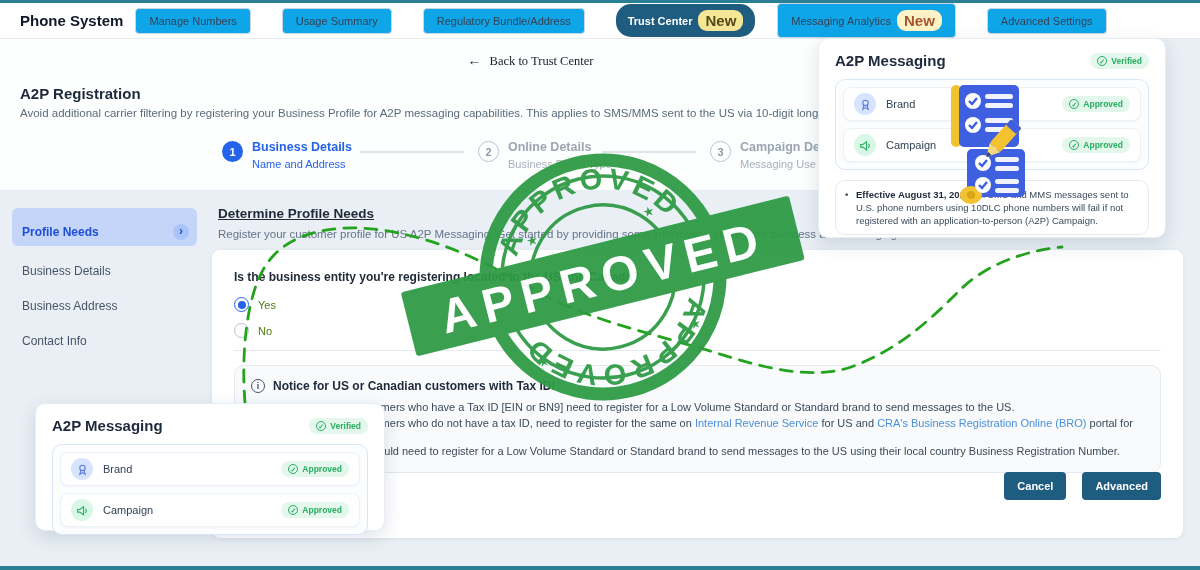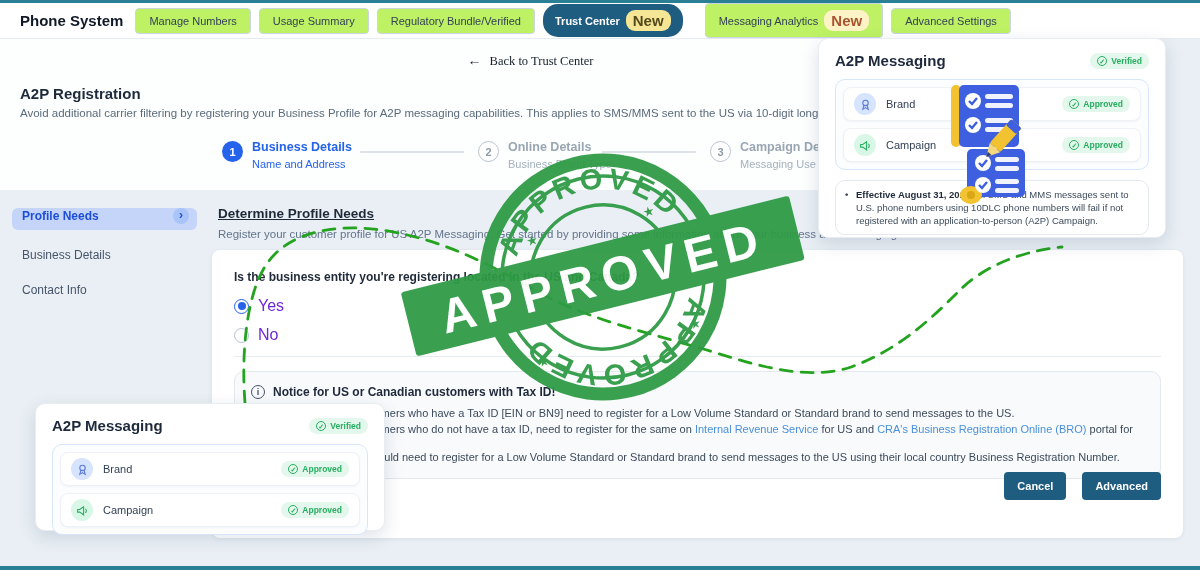--- a/index.html
+++ b/index.html
@@ -7,22 +7,22 @@
   body { position:relative; background:#e9eff4; font-family:"Liberation Sans", sans-serif; color:#1e293b; }
 
   .edge-strip { position:absolute; left:0; width:1200px; background:#2a7f95; z-index:9; }
   .edge-strip.top { top:0; height:3px; }
   .edge-strip.bottom { bottom:0; height:4px; }
 
   
   .topbar { position:absolute; top:3px; left:0; width:1200px; height:36px; background:#fff;
             border-bottom:1px solid #e6ebef; display:flex; align-items:center; padding:12px 20px; z-index:3; }
   .app-title { font-size:15px; font-weight:bold; color:#111827; margin-right:12px; }
-  .tb-btn { background:#bef264; border:1px solid #cbd5e1; border-radius:4px; color:#334155;
-            font-family:"Liberation Sans",sans-serif; font-size:11px; padding:6px 13px; margin-right:8px;
+  .tb-btn { background:#0ea5e9; border:1px solid #cbd5e1; border-radius:4px; color:#334155;
+            font-family:"Liberation Sans",sans-serif; font-size:11px; padding:6px 13px; margin-right:31px;
             display:flex; align-items:center; gap:6px; cursor:pointer; white-space:nowrap; }
   .tb-trust { background:#1e5c80; border:none; border-radius:15px; color:#fff; font-weight:bold;
               font-size:11px; padding:6px 12px; margin-right:22px; display:flex; align-items:center; gap:6px; cursor:pointer; }
   .badge-new { background:#fdf3c7; color:#a8542e; font-size:15px; font-weight:bold;
                border-radius:9px; padding:2px 7px; }
   .tb-trust .badge-new { background:#f5e695; color:#55491c; }
 
   
   .header-panel { position:absolute; top:39px; left:0; width:1061px; height:151px; background:#fdfefe; }
   .back-link { position:absolute; top:14px; left:50%; transform:translateX(-50%);
@@ -41,36 +41,36 @@
   .step-label { font-size:12.5px; font-weight:bold; line-height:13px; }
   .step-sub { font-size:11px; margin-top:4px; }
   .step.active .step-label, .step.active .step-sub { color:#2563eb; }
   .step.idle .step-label { color:#9aa7b3; } .step.idle .step-sub { color:#a5b1bc; }
   .step-line { position:absolute; top:112px; height:2px; background:#dde3e9; }
 
   
   .sidebar { position:absolute; left:12px; top:208px; width:185px; z-index:2; }
   .side-item { font-size:12px; color:#475569; padding:6px 10px; margin-bottom:9px; cursor:pointer; }
   .side-item.active { background:#c5d5fa; border-radius:6px; color:#1d4ed8; font-weight:bold;
-                      display:flex; align-items:center; justify-content:space-between; padding:0 8px 6px 10px; margin-bottom:12px; }
+                      display:flex; align-items:center; justify-content:space-between; padding:16px 8px 6px 10px; margin-bottom:12px; }
   .chev { width:16px; height:16px; border-radius:50%; background:#a9c4f8; color:#1d4ed8;
           font-size:12px; line-height:14px; text-align:center; font-weight:bold; }
   .chev::before { content:"›"; }
 
   
   .main-title { position:absolute; left:218px; top:206px; font-size:13.5px; font-weight:bold; color:#1f2937;text-decoration:underline; }
   .main-sub { position:absolute; left:218px; top:228px; font-size:11.5px; color:#64748b; }
   .main-card { position:absolute; left:212px; top:250px; width:971px; height:288px; background:#fff;
                border-radius:8px; box-shadow:0 1px 4px rgba(30,50,90,.08); padding:20px 22px; }
   .question { font-size:12px; font-weight:bold; color:#1f2937; margin-bottom:13px; }
   .radio-row { display:flex; align-items:center; gap:9px; margin-bottom:11px; cursor:pointer; }
   .radio { width:15px; height:15px; border-radius:50%; border:1.5px solid #b6c2cf; background:#fff; position:relative; }
   .radio.checked { border-color:#2563eb; }
   .radio.checked::after { content:""; position:absolute; inset:2.5px; border-radius:50%; background:#2563eb; }
-  .radio-label { font-size:16px; color:#6d28d9; }
+  .radio-label { font-size:11px; color:#4d7c0f; }
   .divider { height:1px; background:#e6ebf0; margin:12px 0 14px; }
   .notice { background:#f8fafc; border:1px solid #e3e9ef; border-radius:10px; padding:13px 16px 11px; }
   .notice-head { display:flex; align-items:center; gap:8px; margin-bottom:8px; }
   .info-ic { width:14px; height:14px; border:1.4px solid #44506b; border-radius:50%; color:#44506b;
              font-size:9px; line-height:12px; text-align:center; font-weight:bold; flex:none; }
   .info-ic::before { content:"i"; }
   .notice-title { font-size:12px; font-weight:bold; color:#1e293b; }
   .notice-list { list-style:none; margin-left:10px; }
   .notice-list li { position:relative; font-size:11px; color:#3c4a5a; padding-left:12px; margin-bottom:4px; }
   .notice-list li::before { content:"•"; position:absolute; left:0; color:#3c4a5a; }
@@ -111,21 +111,21 @@
 </style>
 </head>
 <body>
 
 <div class="edge-strip top"></div>
 
 <div class="topbar">
   <div class="app-title">Phone System</div>
   <button class="tb-btn">Manage Numbers</button>
   <button class="tb-btn">Usage Summary</button>
-  <button class="tb-btn">Regulatory Bundle/Verified</button>
+  <button class="tb-btn">Regulatory Bundle/Address</button>
   <button class="tb-trust">
     <span>Trust Center</span>
     <span class="badge-new">New</span>
   </button>
   <button class="tb-btn">
     <span>Messaging Analytics</span>
     <span class="badge-new">New</span>
   </button>
   <button class="tb-btn">Advanced Settings</button>
 </div>
@@ -162,20 +162,21 @@
     </div>
   </div>
 </div>
 
 <div class="sidebar">
   <div class="side-item active">
     <span>Profile Needs</span>
     <span class="chev"></span>
   </div>
   <div class="side-item">Business Details</div>
+  <div class="side-item">Business Address</div>
   <div class="side-item">Contact Info</div>
 </div>
 
 <div class="main-title">Determine Profile Needs</div>
 <div class="main-sub">Register your customer profile for US A2P Messaging. Get started by providing some information about your business and messaging use case.</div>
 
 <div class="main-card">
   <div class="question">Is the business entity you're registering located in the US and Canada?</div>
   <div class="radio-row">
     <span class="radio checked"></span>

